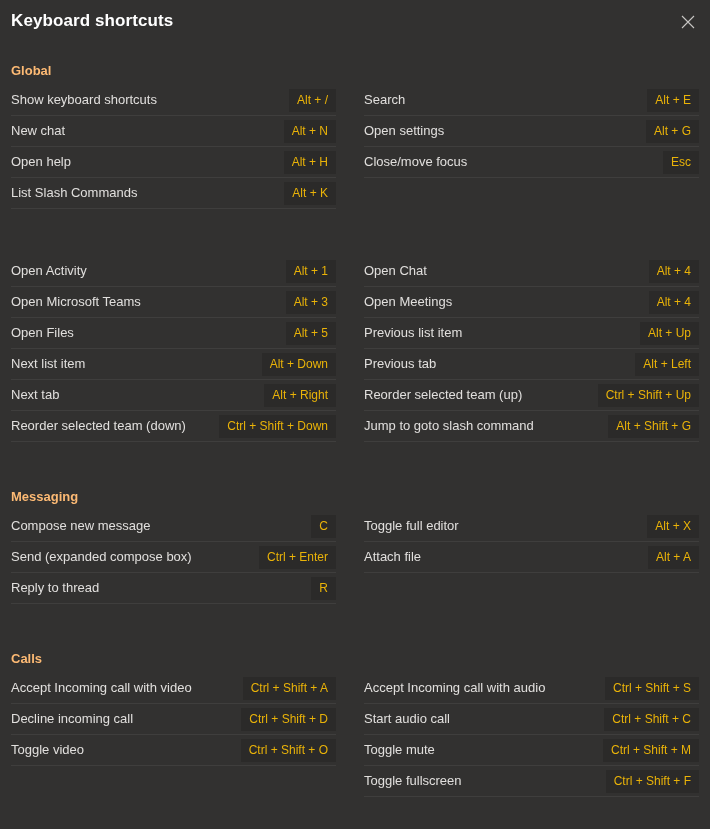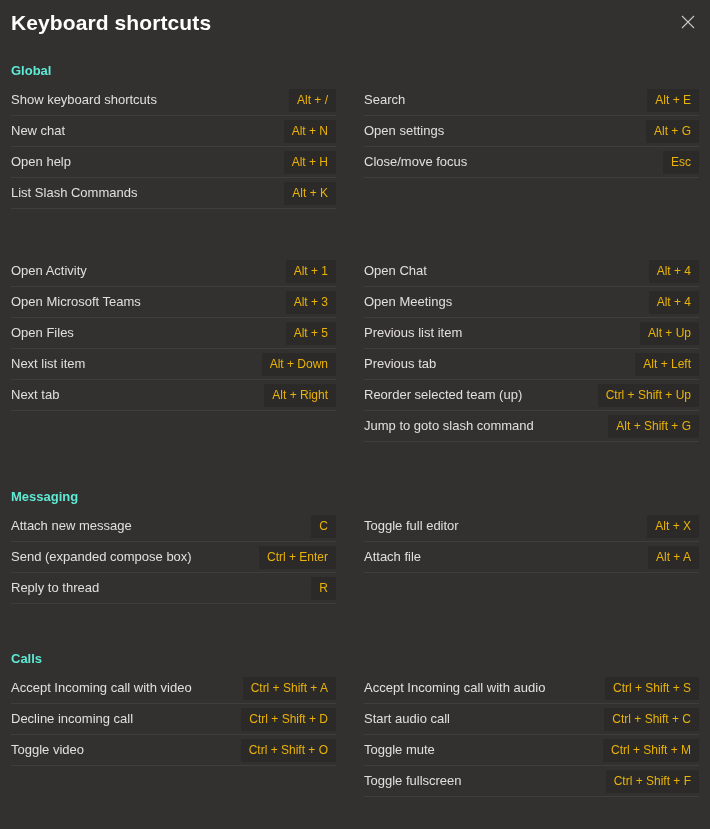--- a/index.html
+++ b/index.html
@@ -27,21 +27,21 @@
 
   
   .header {
     position: relative;
     height: 48px;
   }
   .title {
     position: absolute;
     left: 11px;
     top: 11px;
-    font-size: 21px;
+    font-size: 17px;
     font-weight: 700;
     color: #ffffff;
     letter-spacing: 0.1px;
     white-space: nowrap;
   }
   .close-btn {
     position: absolute;
     right: 6px;
     top: 6px;
     width: 32px;
@@ -56,21 +56,21 @@
   }
   .close-btn svg { display: block; }
 
   
   .section {
     padding: 0 11px 0 11px;
   }
   .section-title {
     font-size: 13px;
     font-weight: 700;
-    color: #5eead4;
+    color: #fdba74;
     margin: 0 0 6px 0;
     line-height: 16px;
   }
 
   .grid {
     display: grid;
     grid-template-columns: 325px 1fr;
     column-gap: 28px;
     row-gap: 0;
   }
@@ -182,20 +182,24 @@
               <div class="row-keys">Alt + 5</div>
             </div>
             <div class="row">
               <div class="row-label">Next list item</div>
               <div class="row-keys">Alt + Down</div>
             </div>
             <div class="row">
               <div class="row-label">Next tab</div>
               <div class="row-keys">Alt + Right</div>
             </div>
+            <div class="row">
+              <div class="row-label">Reorder selected team (down)</div>
+              <div class="row-keys">Ctrl + Shift + Down</div>
+            </div>
           </div>
           <div class="col">
             <div class="row">
               <div class="row-label">Open Chat</div>
               <div class="row-keys">Alt + 4</div>
             </div>
             <div class="row">
               <div class="row-label">Open Meetings</div>
               <div class="row-keys">Alt + 4</div>
             </div>
@@ -216,21 +220,21 @@
               <div class="row-keys">Alt + Shift + G</div>
             </div>
           </div>
         </div>
       </div>
       <div class="section sec-messaging">
         <div class="section-title">Messaging</div>
         <div class="grid">
           <div class="col">
             <div class="row">
-              <div class="row-label">Attach new message</div>
+              <div class="row-label">Compose new message</div>
               <div class="row-keys">C</div>
             </div>
             <div class="row">
               <div class="row-label">Send (expanded compose box)</div>
               <div class="row-keys">Ctrl + Enter</div>
             </div>
             <div class="row">
               <div class="row-label">Reply to thread</div>
               <div class="row-keys">R</div>
             </div>

